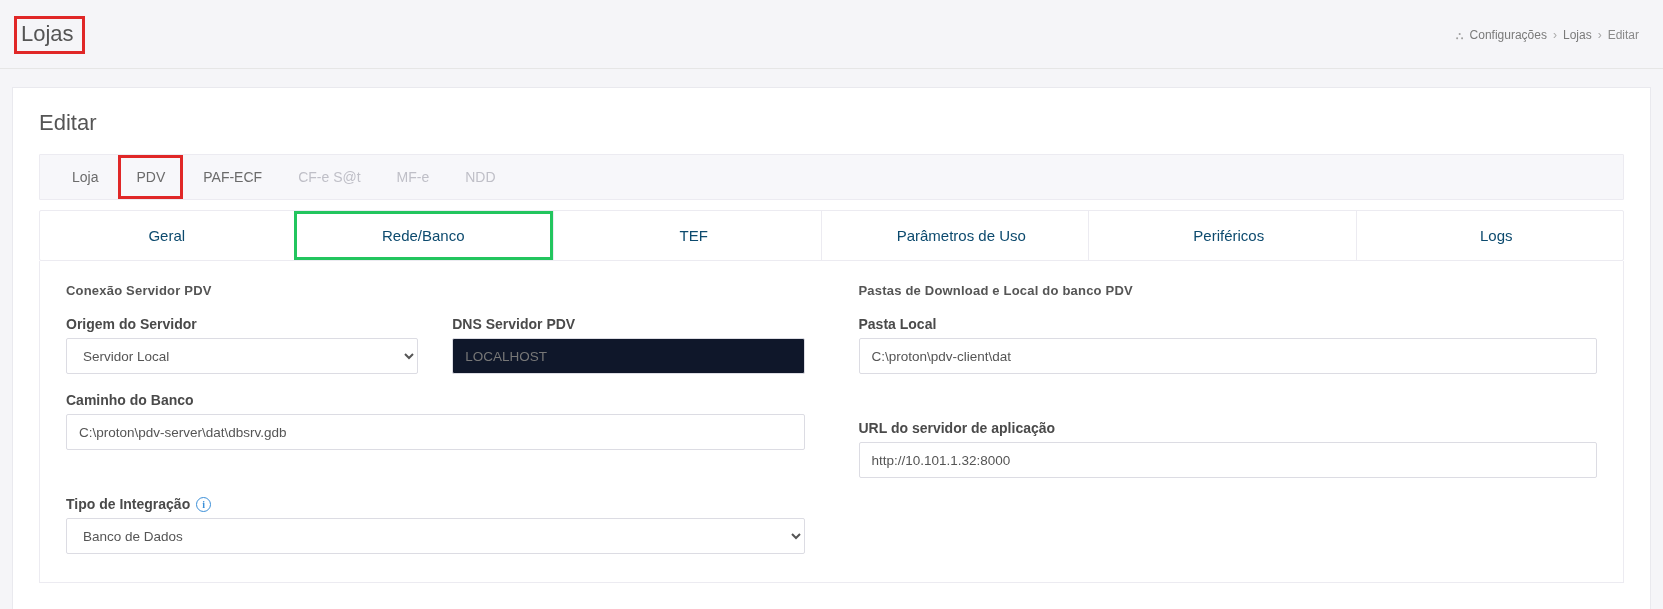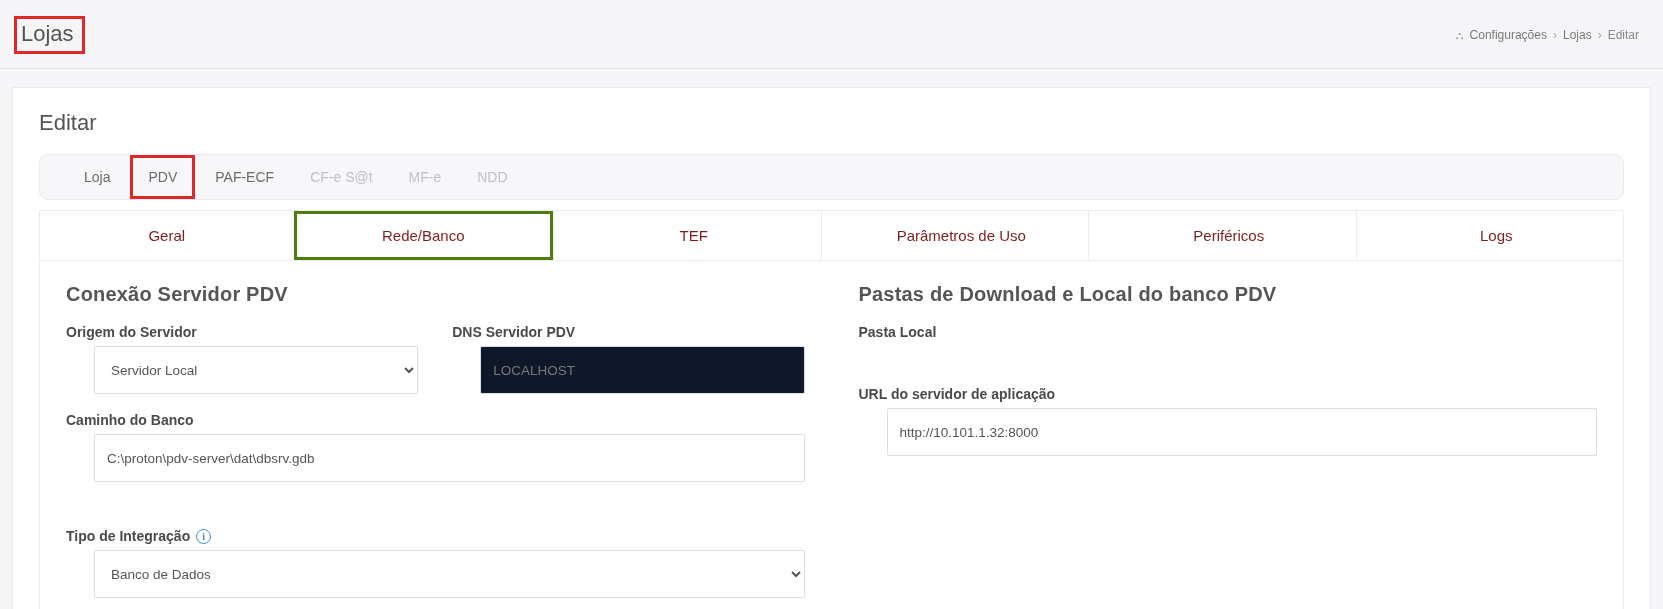--- a/index.html
+++ b/index.html
@@ -45,22 +45,22 @@
     font-size: 22px;
     font-weight: 400;
     color: #555;
     margin-bottom: 18px;
   }
   .tabs1 {
     display: flex;
     align-items: stretch;
     border: 1px solid #ecebf1;
     background: #f7f7fa;
-    border-radius: 9px;
-    padding-left: 26px;
+    border-radius: 1px;
+    padding-left: 14px;
     margin-bottom: 10px;
   }
   .tab1 {
     padding: 14px 18px;
     font-size: 14px;
     color: #6b6b6b;
     cursor: pointer;
   }
   .tab1.disabled { color: #bfbfc7; text-align: center; }
   .tab1.active-frame {
@@ -72,38 +72,38 @@
   .tabs2 {
     display: flex;
     border: 1px solid #ecebf1;
     border-radius: 2px;
   }
   .tab2 {
     flex: 1;
     text-align: center;
     padding: 16px 0;
     font-size: 15px;
-    color: #7f1d1d;
+    color: #0c4a6e;
     cursor: pointer;
   }
   .tab2 + .tab2 { border-left: 1px solid #ecebf1; padding-left: 13px; }
   .tab2.active-frame {
-    border: 3px solid #4d7c0f;
+    border: 3px solid #22c55e;
     padding: 13px 0;
   }
   .content {
     border: 1px solid #ecebf1;
     border-top: none;
     padding: 22px 26px 28px 26px;
     display: grid;
     grid-template-columns: 1fr 1fr;
     column-gap: 54px;
   }
   .section-title {
-    font-size: 20px;
+    font-size: 13px;
     font-weight: 600;
     color: #555;
     margin-bottom: 18px;
     letter-spacing: 0.2px;
   }
   .row { display: flex; gap: 34px; margin-bottom: 18px; }
   .field { display: flex; flex-direction: column; gap: 6px; }
   .label {
     font-size: 14px;
     font-weight: 600;
@@ -117,29 +117,28 @@
     width: 15px; height: 15px;
     border: 1.4px solid #3b8fd8;
     border-radius: 50%;
     color: #3b8fd8;
     font-size: 10px;
     align-items: center; justify-content: center;
     font-weight: 700;
     font-family: Georgia, serif;
   }
   select, input[type=text] {
-    height: 48px;
+    height: 36px;
     border: 1px solid #dcdce3;
     border-radius: 2px;
     padding: 0 12px;
     font-size: 13.5px;
     color: #555;
     background: #fff;
     font-family: inherit;
-    margin-left: 28px;
   }
   input[readonly] { background: #0f172a; color: #777; }
   select { appearance: auto; }
   .left-col, .right-col { display: flex; flex-direction: column; }
   .spacer { height: 28px; }
 </style>
 </head>
 <body>
 
 <div class="top-bar">
@@ -210,20 +209,21 @@
         </select>
       </div>
     </div>
 
     <div class="right-col">
       <div class="section-title">Pastas de Download e Local do banco PDV</div>
 
 
       <div class="field" style="margin-bottom:18px">
         <span class="label">Pasta Local</span>
+        <input type="text" value="C:\proton\pdv-client\dat" style="">
       </div>
 
       <div class="spacer"></div>
 
       <div class="field">
         <span class="label">URL do servidor de aplicação</span>
         <input type="text" value="http://10.101.1.32:8000" style="">
       </div>
     </div>
 

